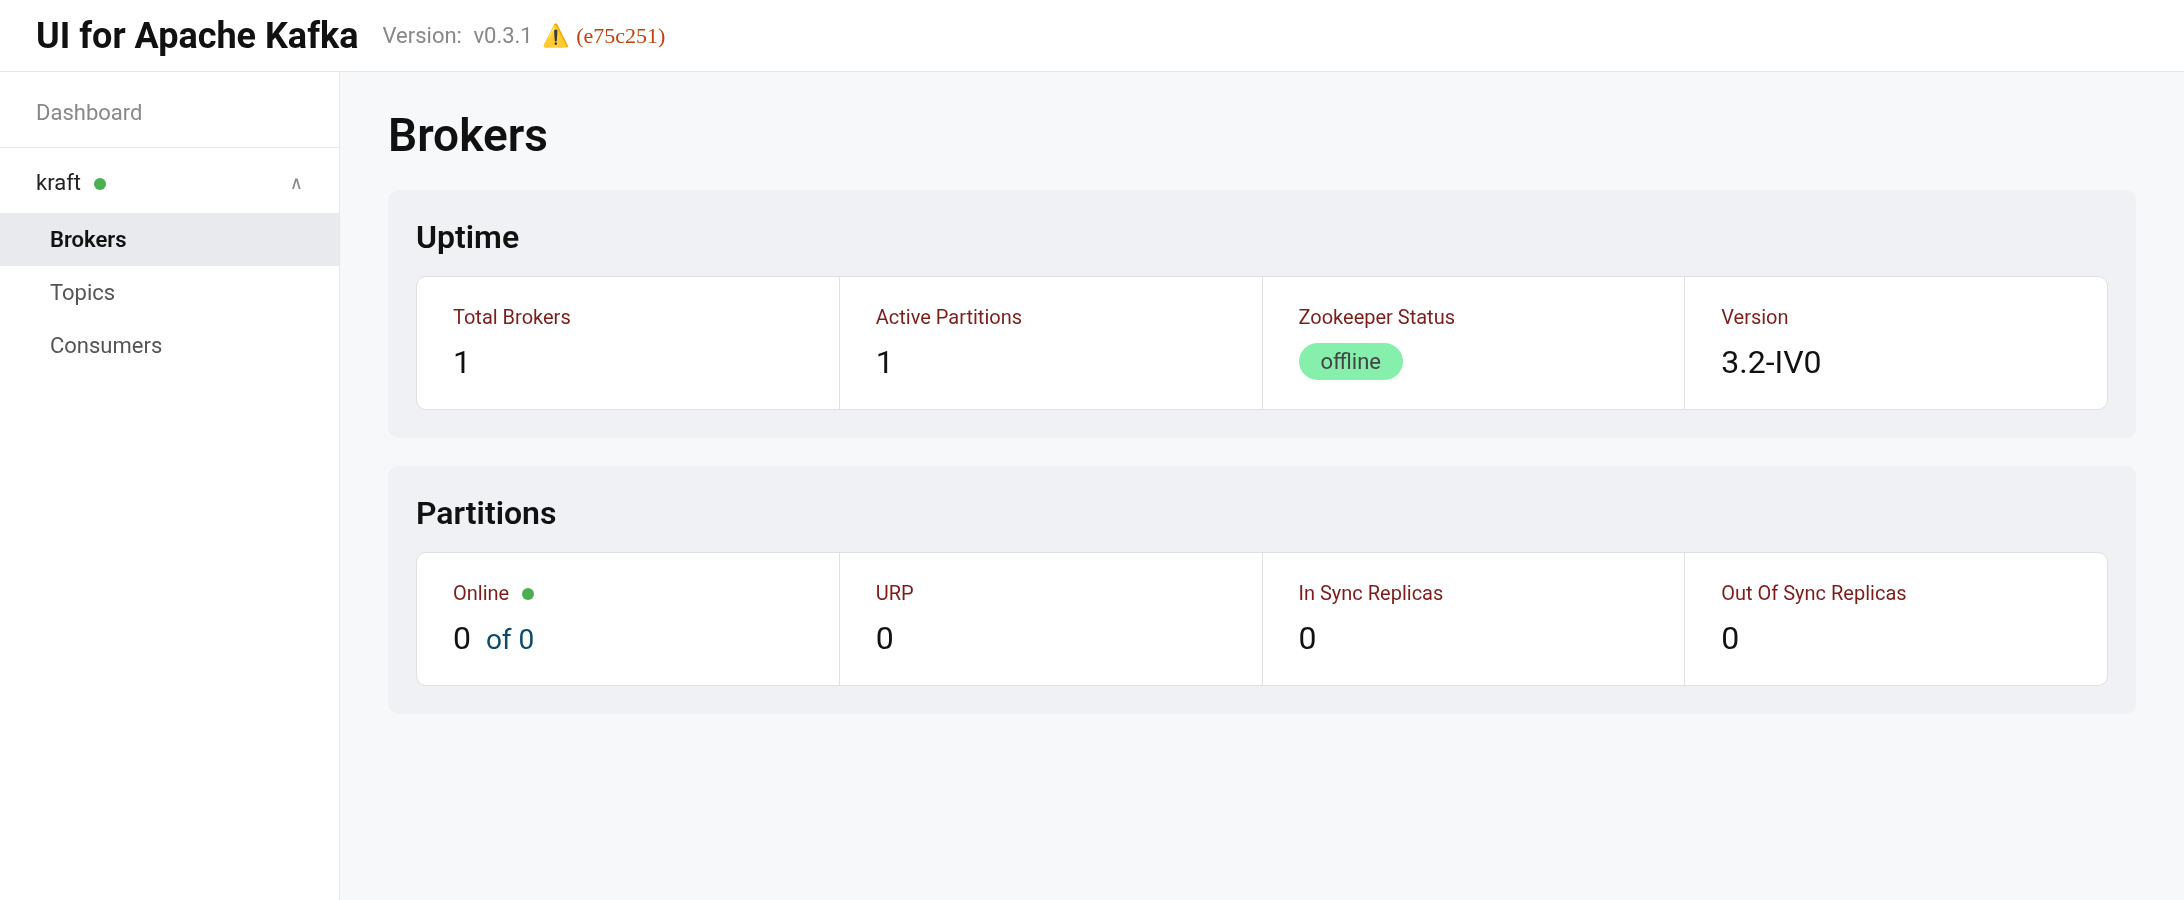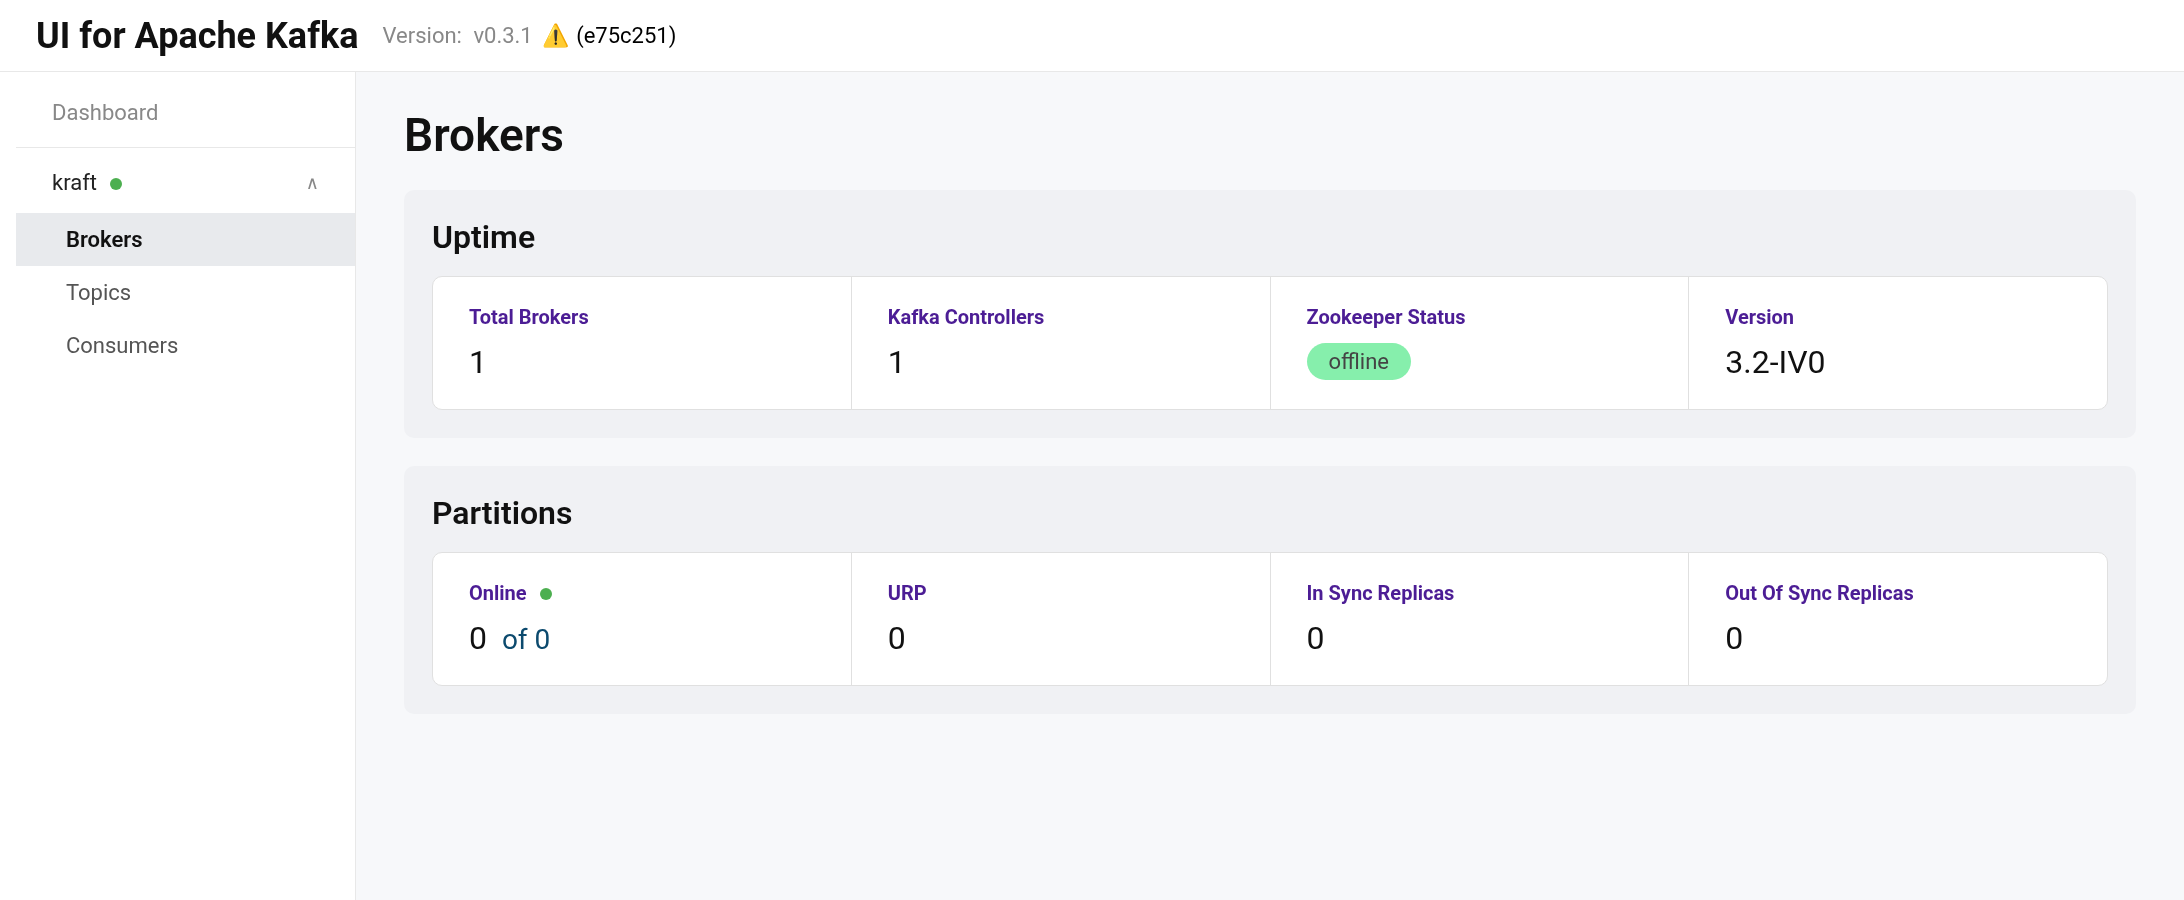--- a/index.html
+++ b/index.html
@@ -30,29 +30,29 @@
       font-size: 22px;
       color: #888;
       margin-right: 10px;
     }
     .header-warning {
       font-size: 22px;
       margin-right: 6px;
     }
     .header-commit {
       font-size: 22px;
-      color: #000000;
+      color: #c2410c;
       text-decoration: none;
+      font-family: Liberation Serif, serif;
     }
 
     
     .layout {
       display: flex;
       height: calc(900px - 72px);
-      margin-left: 16px;
     }
 
     
     .sidebar {
       width: 340px;
       min-width: 340px;
       border-right: 1px solid #e8e8e8;
       background: #fff;
       padding-top: 10px;
     }
@@ -142,23 +142,23 @@
     .card {
       flex: 1;
       padding: 28px 36px;
       border-right: 1px solid #e0e0e0;
     }
     .card:last-child {
       border-right: none;
     }
     .card-label {
       font-size: 20px;
-      color: #4c1d95;
+      color: #7f1d1d;
       margin-bottom: 14px;
-      font-weight: 700;
+      font-weight: 400;
     }
     .card-value {
       font-size: 32px;
       font-weight: 400;
       color: #111;
     }
     .card-value-muted {
       color: #0c4a6e;
       font-size: 28px;
     }
@@ -226,21 +226,21 @@
     <div class="section">
       <div class="section-title">Uptime</div>
       <div class="cards-row">
 
         <div class="card">
           <div class="card-label">Total Brokers</div>
           <div class="card-value">1</div>
         </div>
 
         <div class="card">
-          <div class="card-label">Kafka Controllers</div>
+          <div class="card-label">Active Partitions</div>
           <div class="card-value">1</div>
         </div>
 
         <div class="card">
           <div class="card-label">Zookeeper Status</div>
           <div>
             <span class="status-badge">offline</span>
           </div>
         </div>
 

